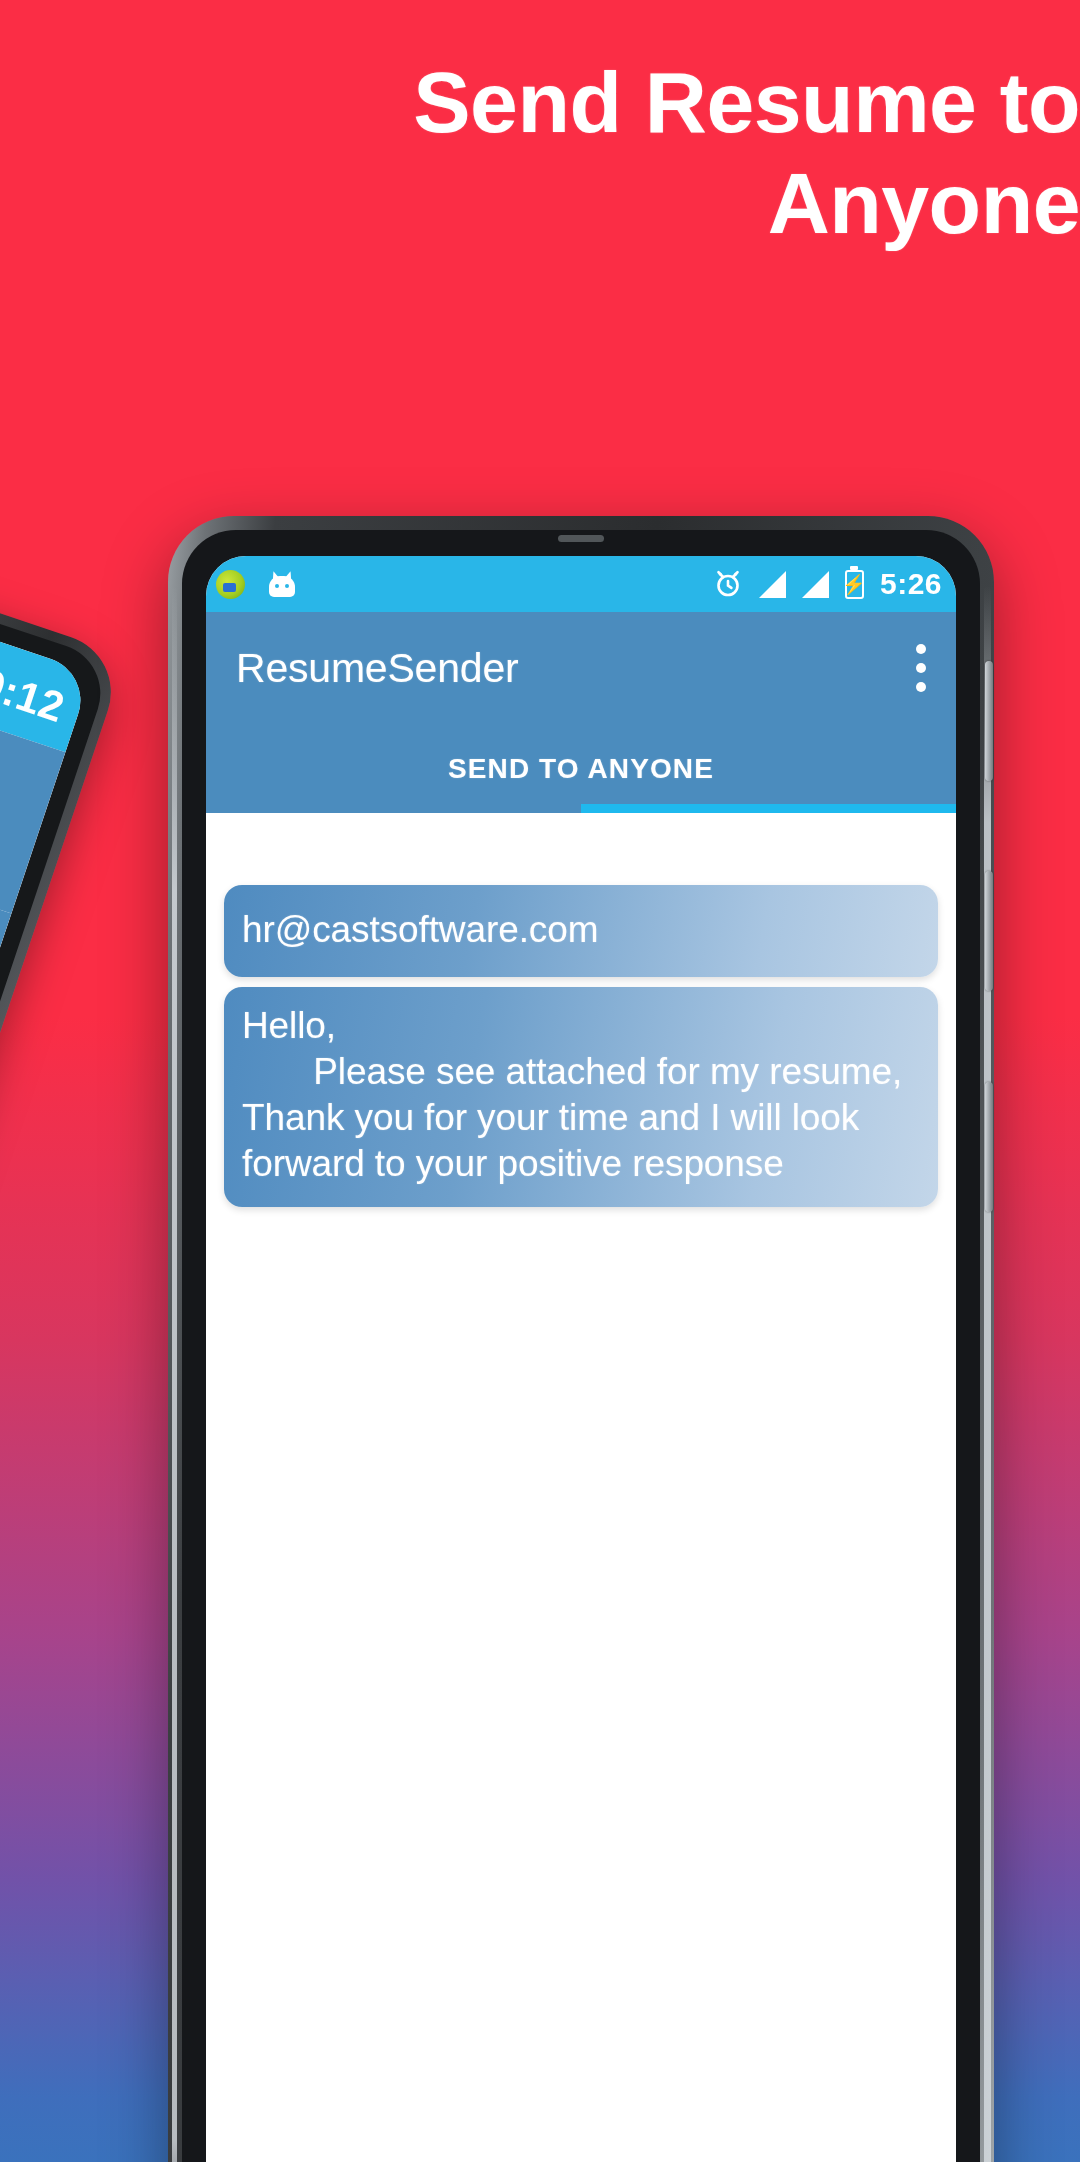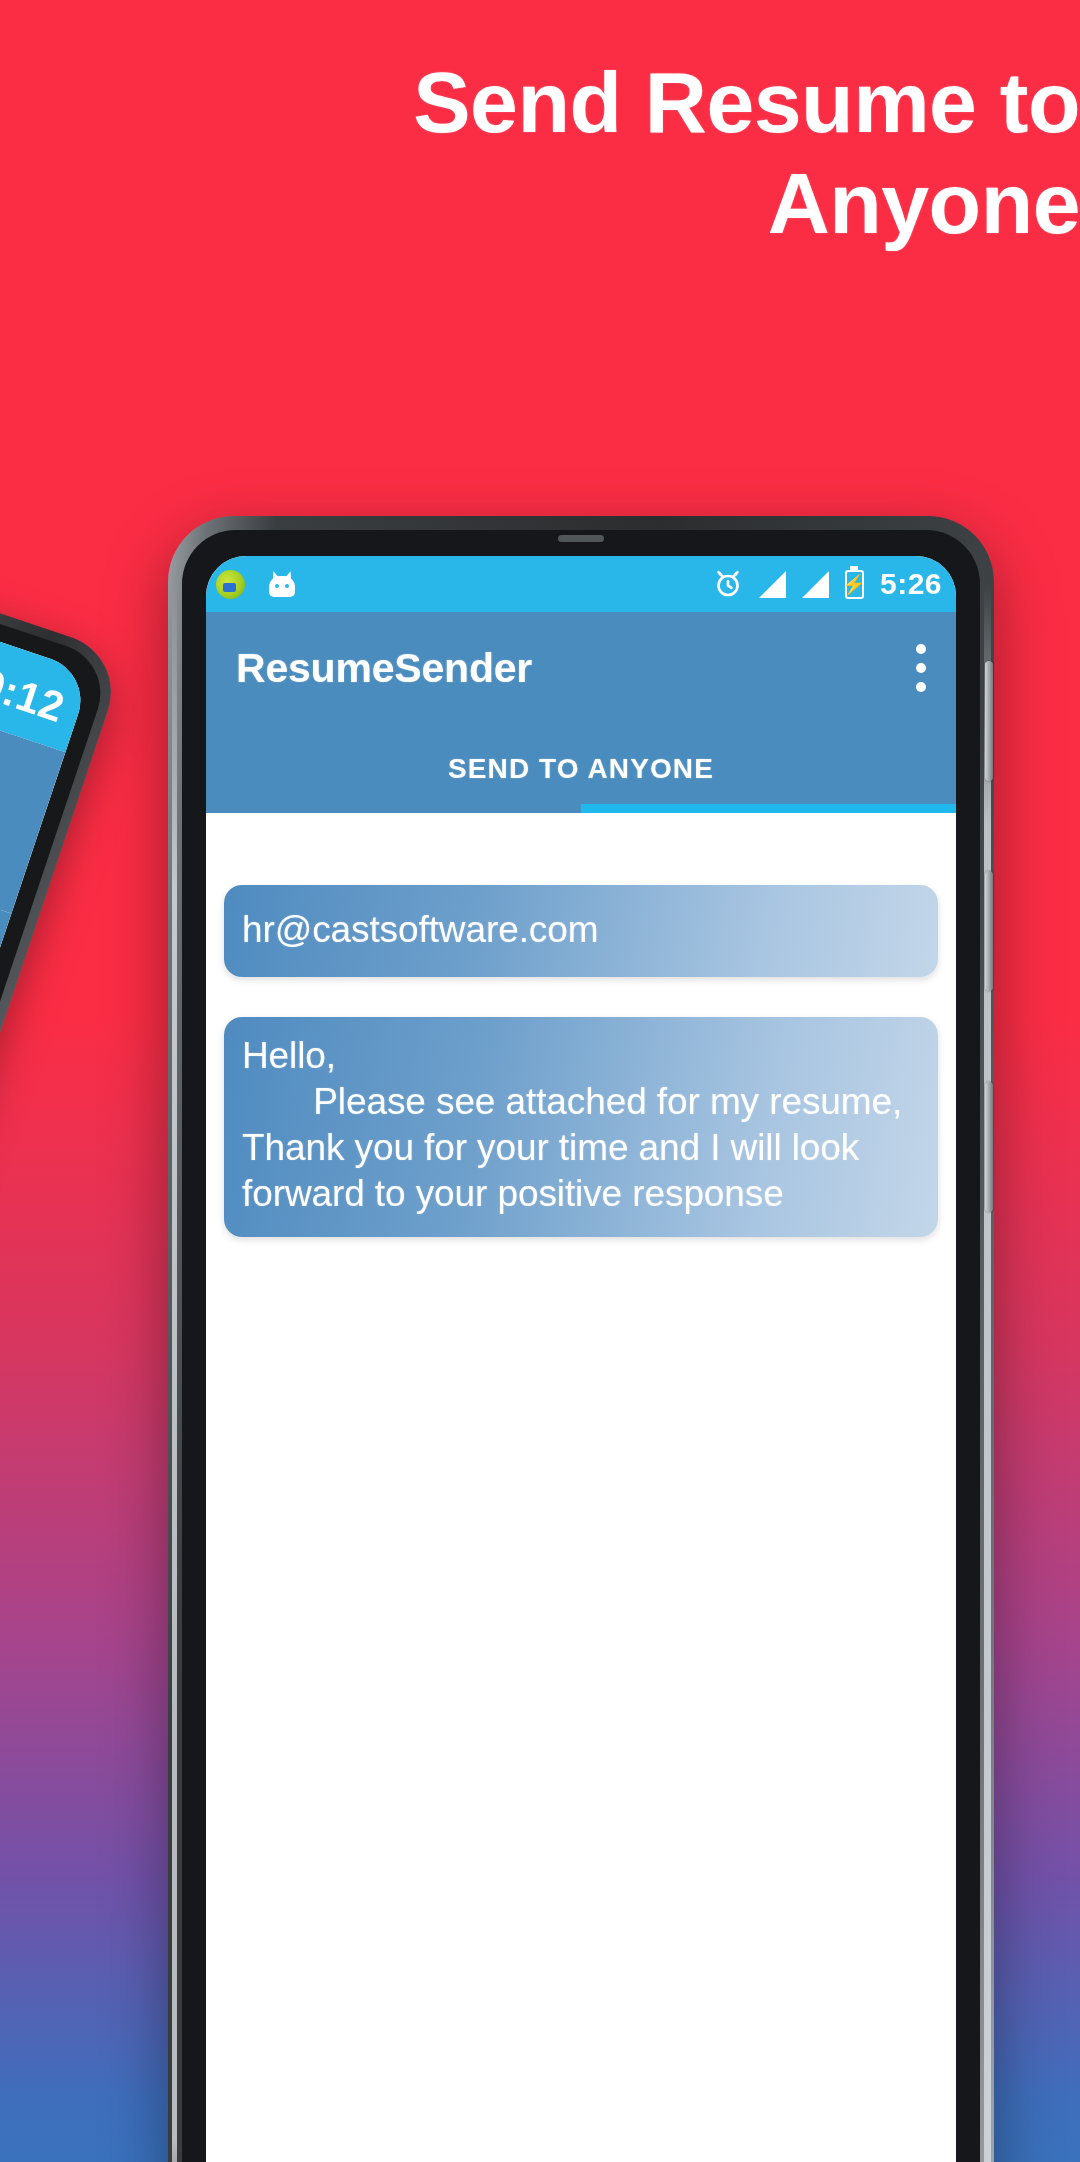--- a/index.html
+++ b/index.html
@@ -260,21 +260,21 @@
     height: 112px;
     background: #4b8cbe;
     display: flex;
     align-items: center;
     padding: 0 28px 0 30px;
     position: relative;
   }
   .appbar-title {
     color: #ffffff;
     font-size: 41px;
-    font-weight: bold;
+    font-weight: normal;
     letter-spacing: -0.2px;
     text-shadow: 0 0 2px rgba(255,255,255,0.3);
   }
   .overflow-menu {
     margin-left: auto;
     width: 12px;
     display: flex;
     flex-direction: column;
     gap: 9px;
     cursor: pointer;
@@ -326,21 +326,21 @@
     box-shadow: 0 3px 7px rgba(0,0,0,0.13);
     font-size: 37px;
     line-height: 1.24;
     letter-spacing: -0.1px;
     text-shadow: 0 0 2px rgba(255,255,255,0.30);
     white-space: pre-wrap;
     cursor: text;
   }
   #field-recipient { margin-top: 72px; height: 92px; padding-top: 22px; }
   #field-subject   { margin-top: 20px; }
-  #field-body      { margin-top: 40px; }
+  #field-body      { margin-top: 10px; }
 
   .screen-inner {
     position: absolute;
     inset: 0;
     display: flex;
     flex-direction: column;
   }
 </style>
 </head>
 <body>

